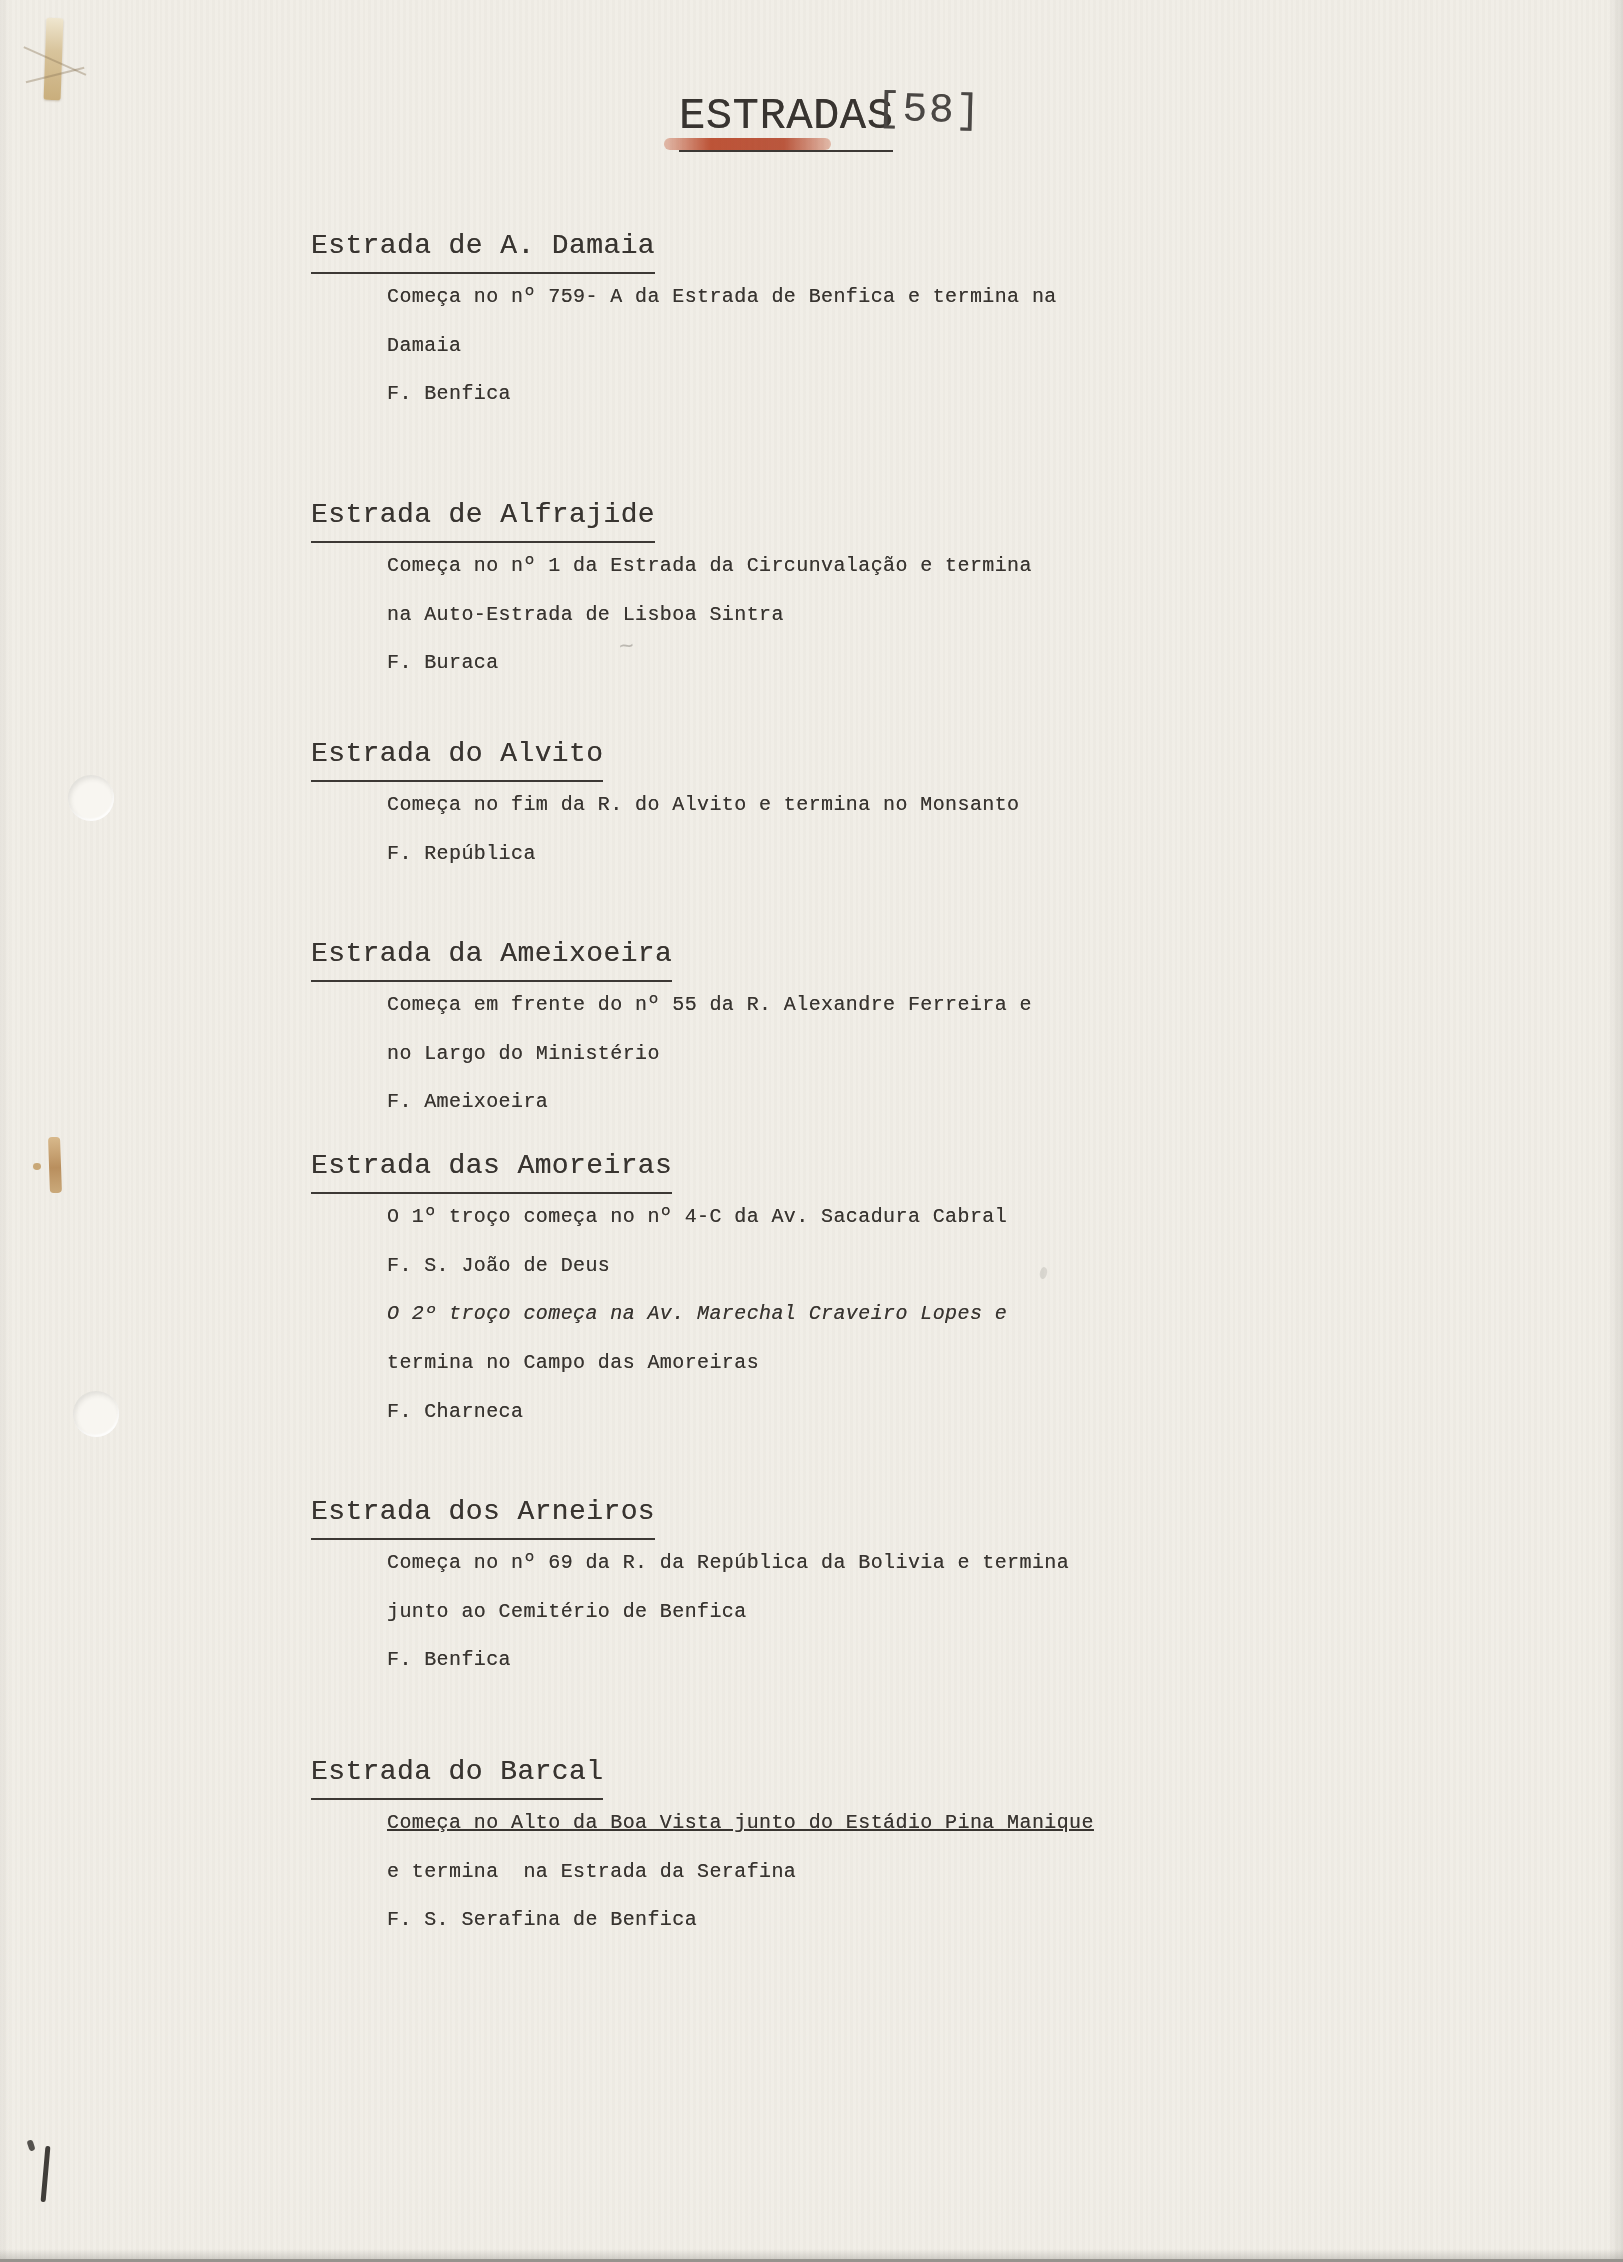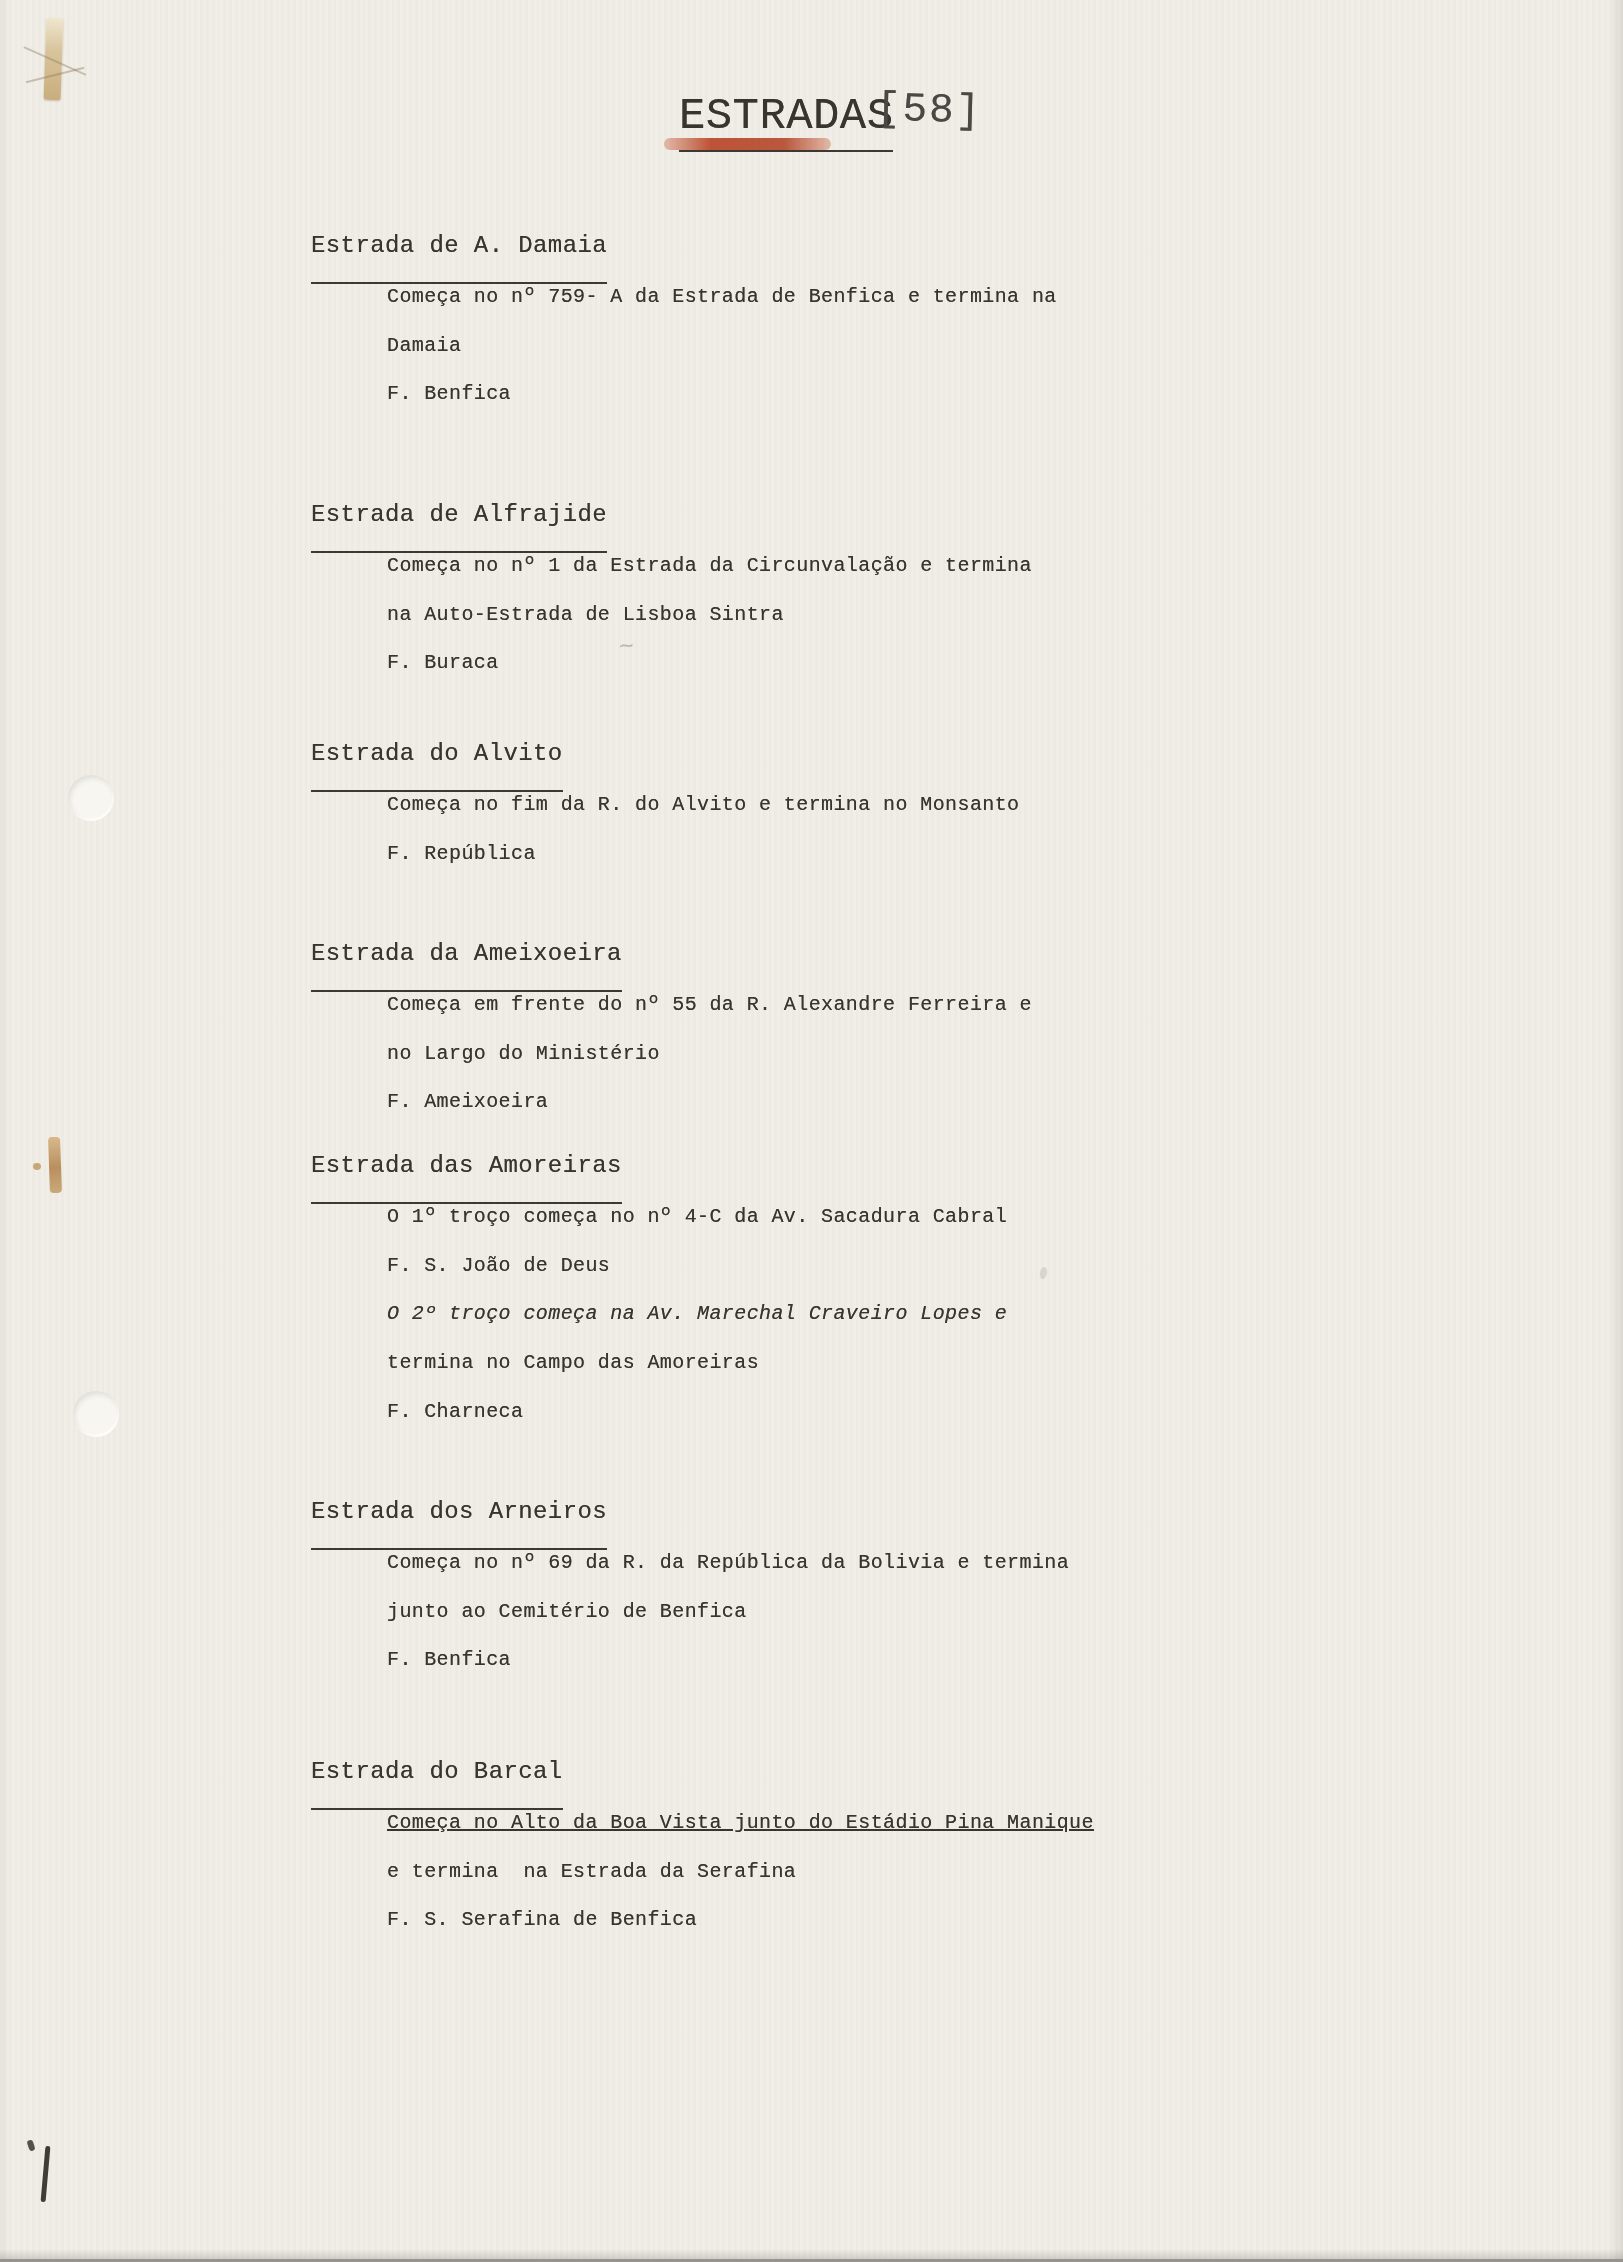--- a/index.html
+++ b/index.html
@@ -55,23 +55,23 @@
   .pagenum{
     position:absolute;left:876px;top:87px;
     font-size:41px;color:#4a4744;letter-spacing:1.9px;
     transform:rotate(1.5deg);
     text-shadow:0 0 0.5px rgba(70,67,64,0.6);
   }
 
   .entry{position:absolute;left:311px;width:1261px;}
   .entry h2{
     position:absolute;left:0;top:0;margin:0;
-    font-size:24px;font-weight:normal;letter-spacing:0.4px;line-height:32px;
+    font-size:28px;font-weight:normal;letter-spacing:0.4px;line-height:32px;
     white-space:pre;display:inline-block;
-    border-bottom:2.9px solid #3c3834;padding-bottom:20px;
+    border-bottom:2.9px solid #3c3834;padding-bottom:10px;
     text-shadow:0 0 0.6px rgba(56,52,48,0.7);
   }
   .line{
     position:absolute;left:76px;
     font-size:20px;letter-spacing:0.4px;line-height:33px;white-space:pre;
     text-shadow:0 0 0.6px rgba(56,52,48,0.7);
   }
 
   
   .hole{

